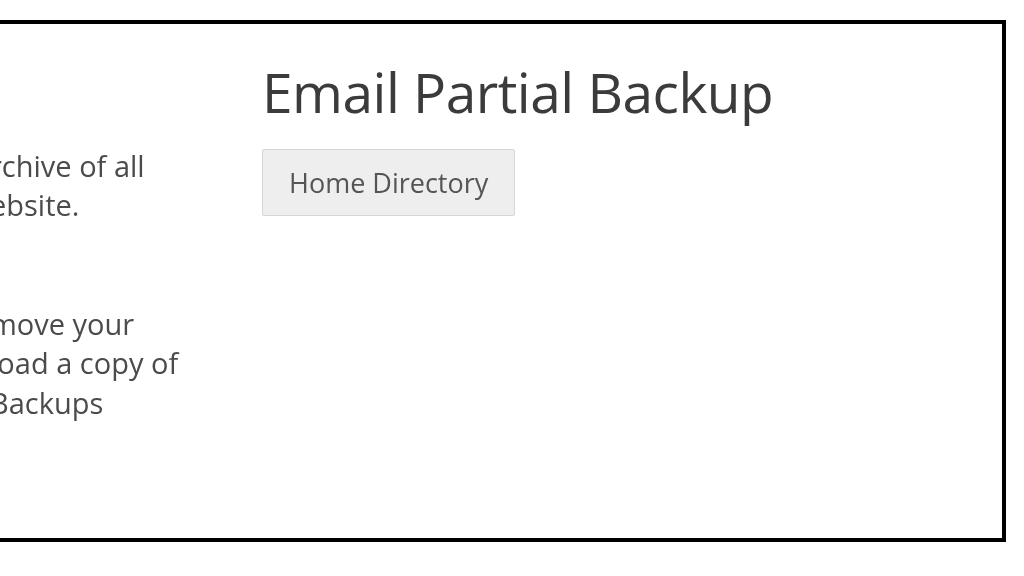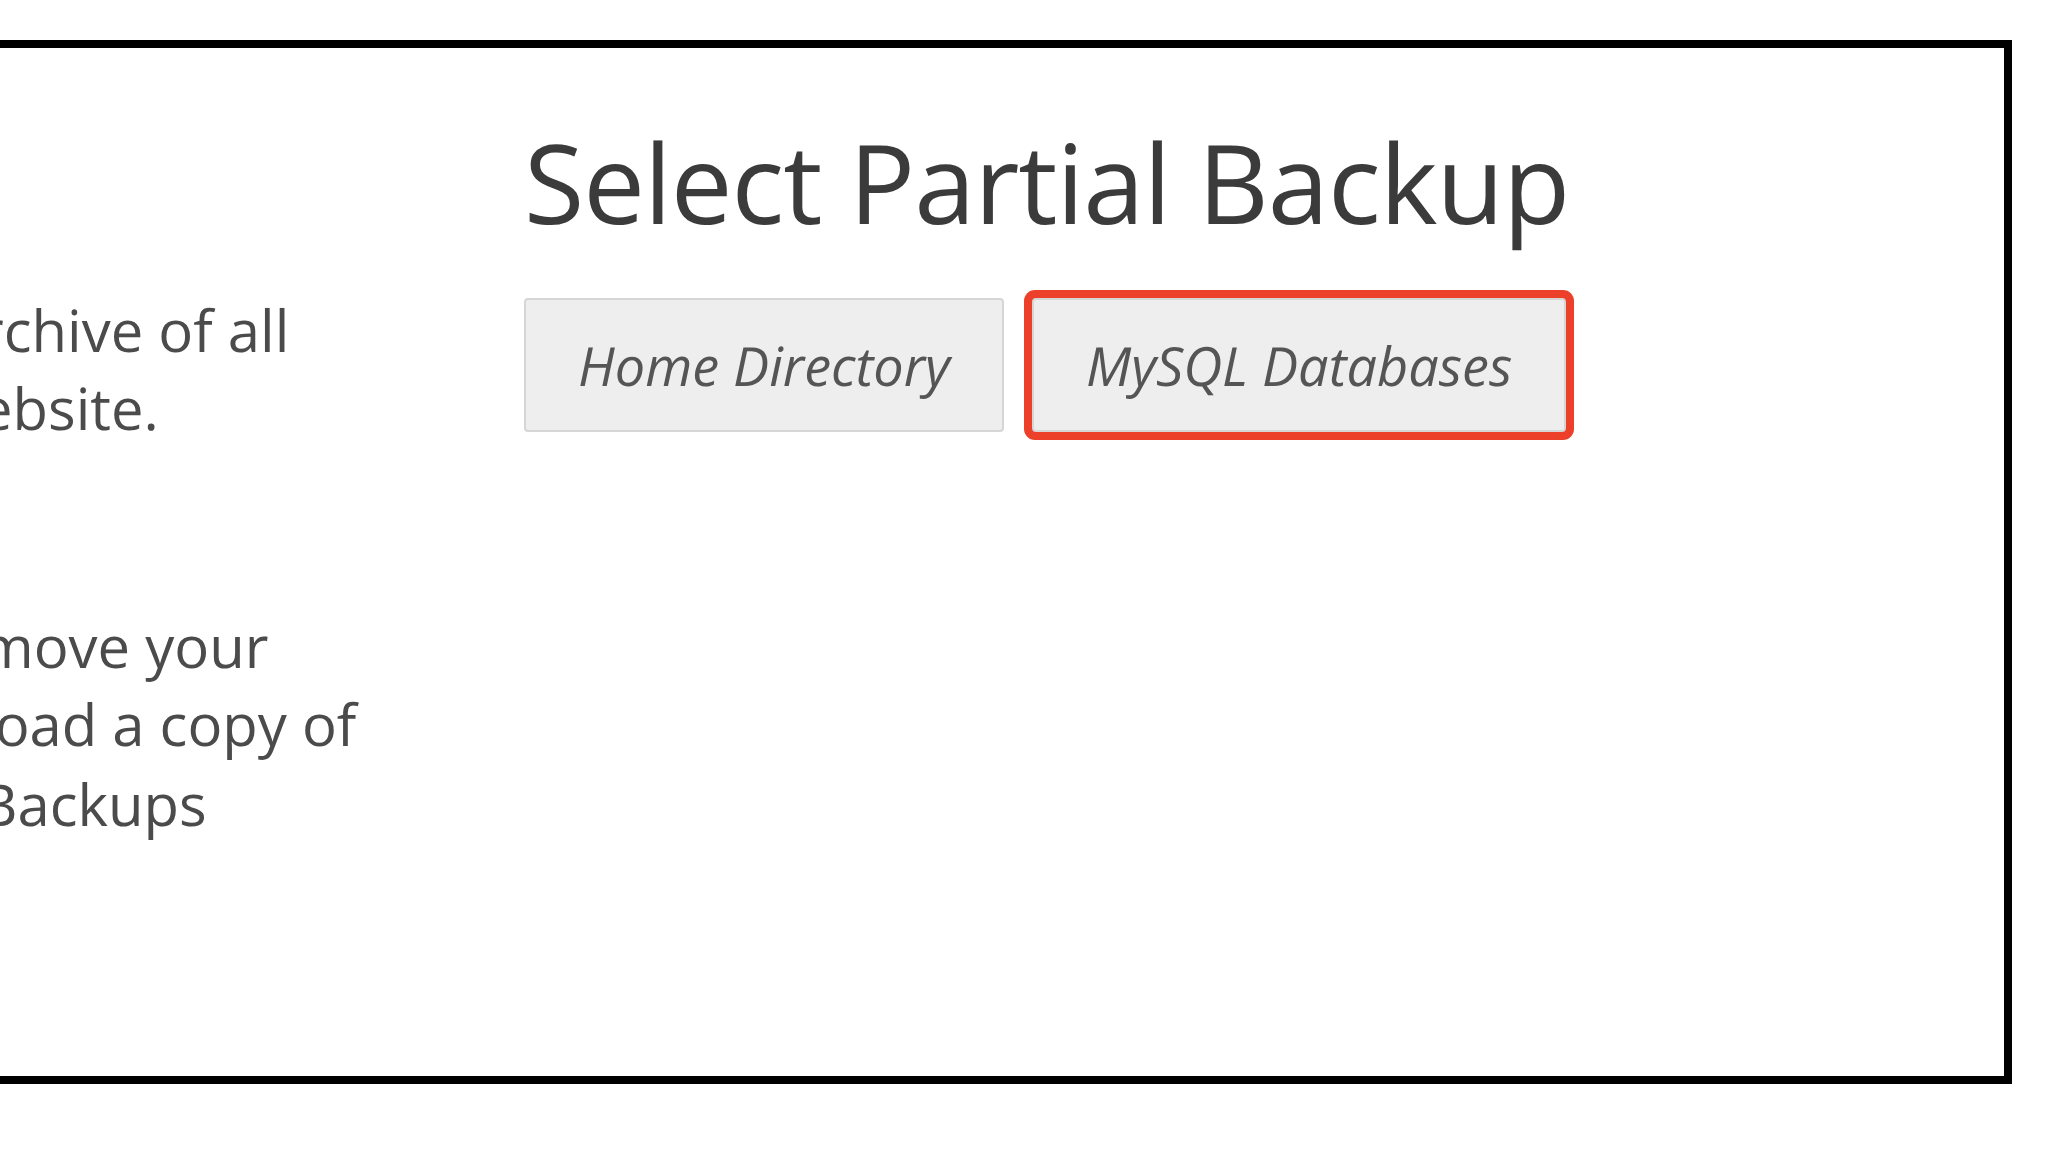--- a/index.html
+++ b/index.html
@@ -71,21 +71,20 @@
     padding: 0 26px;
     background: #eeeeee;
     border: 1px solid #d6d6d6;
     color: #555;
     font-size: 27px;
     font-family: inherit;
     cursor: pointer;
     box-sizing: border-box;
     border-radius: 2px;
     white-space: nowrap;
-    font-style: italic;
   }
   .highlight-outline {
     box-shadow: 0 0 0 4px #ed402a;
   }
 </style>
 </head>
 <body>
 
 <div class="frame">
 
@@ -95,23 +94,22 @@
       <span>ebsite.</span>
     </div>
     <div class="left-text">
       <span>move your</span><br>
       <span>load a copy of</span><br>
       <span> Backups</span>
     </div>
   </div>
 
   <div class="right-col">
-    <h1>Select Partial Backup</h1>
+    <h1>Email Partial Backup</h1>
 
     <div class="btn-row">
       <button class="btn">Home Directory</button>
 
-      <button class="btn highlight-outline">MySQL Databases</button>
 
     </div>
   </div>
 
 </div>
 
 </body></html>

